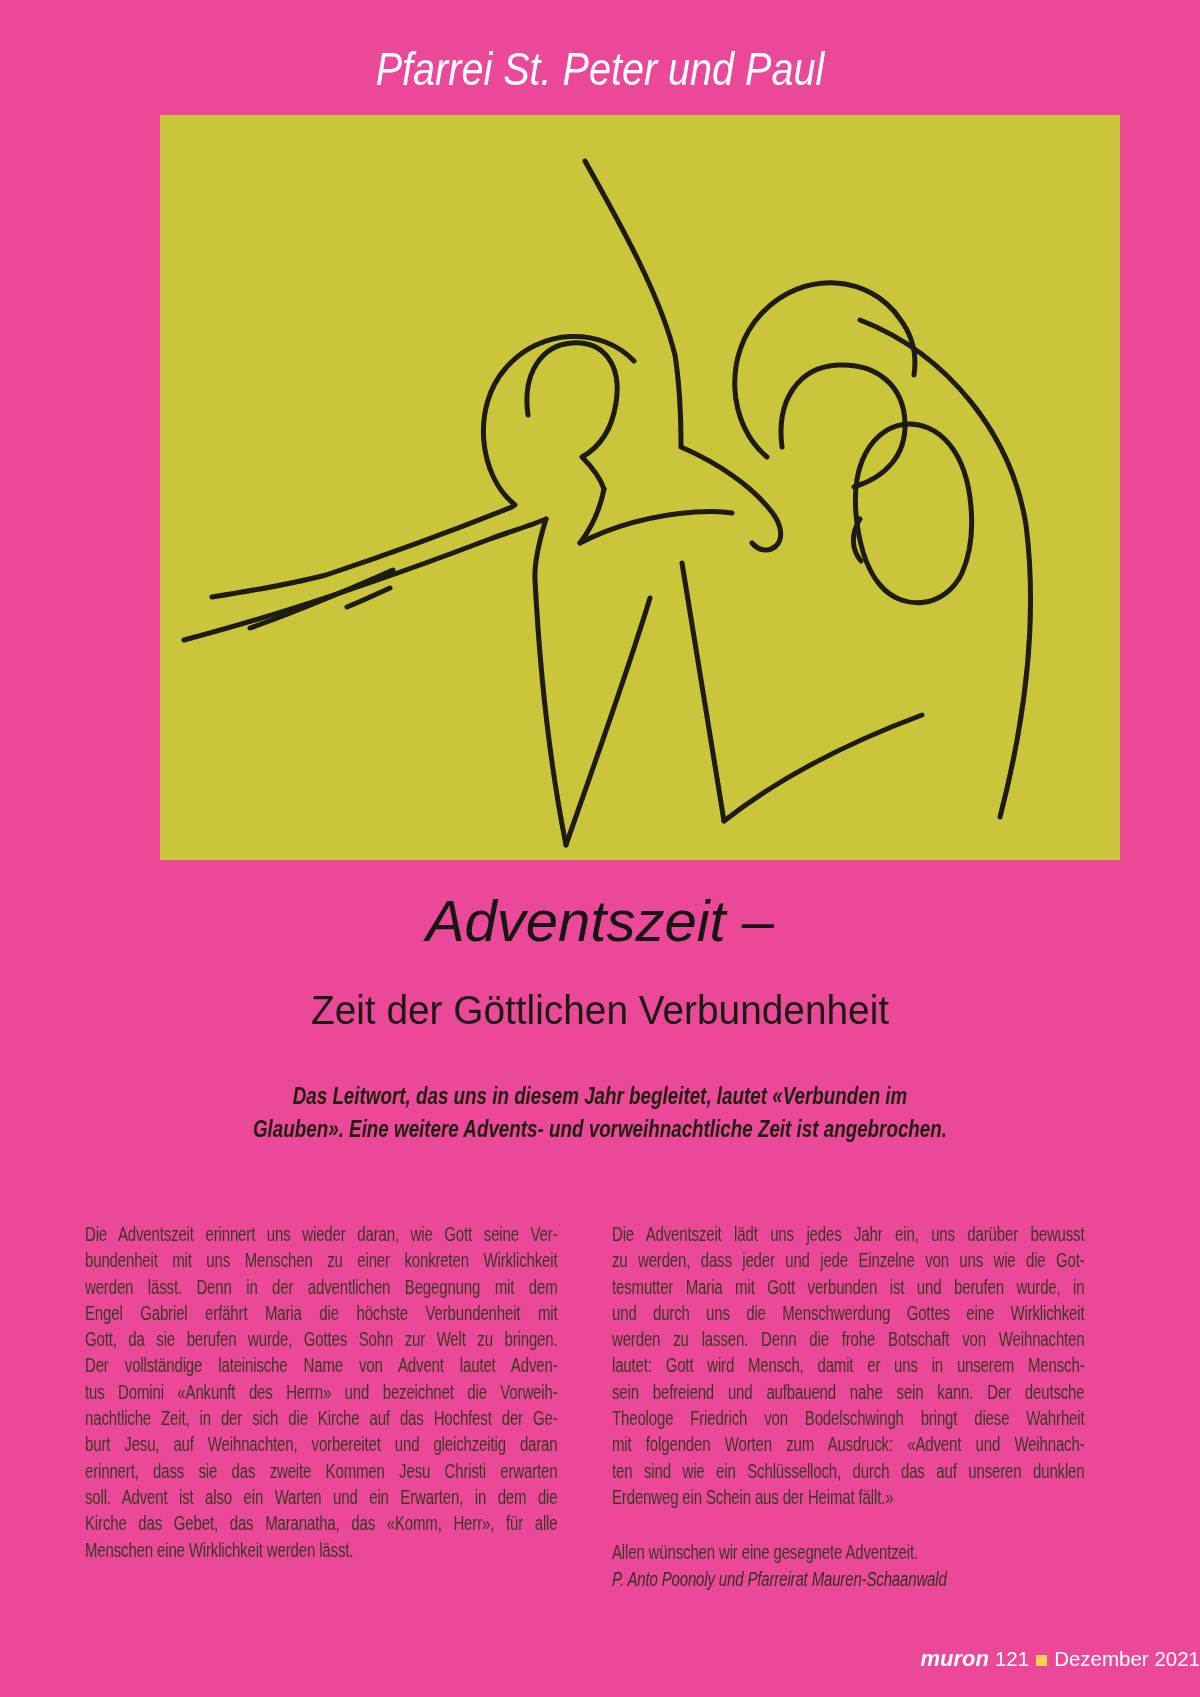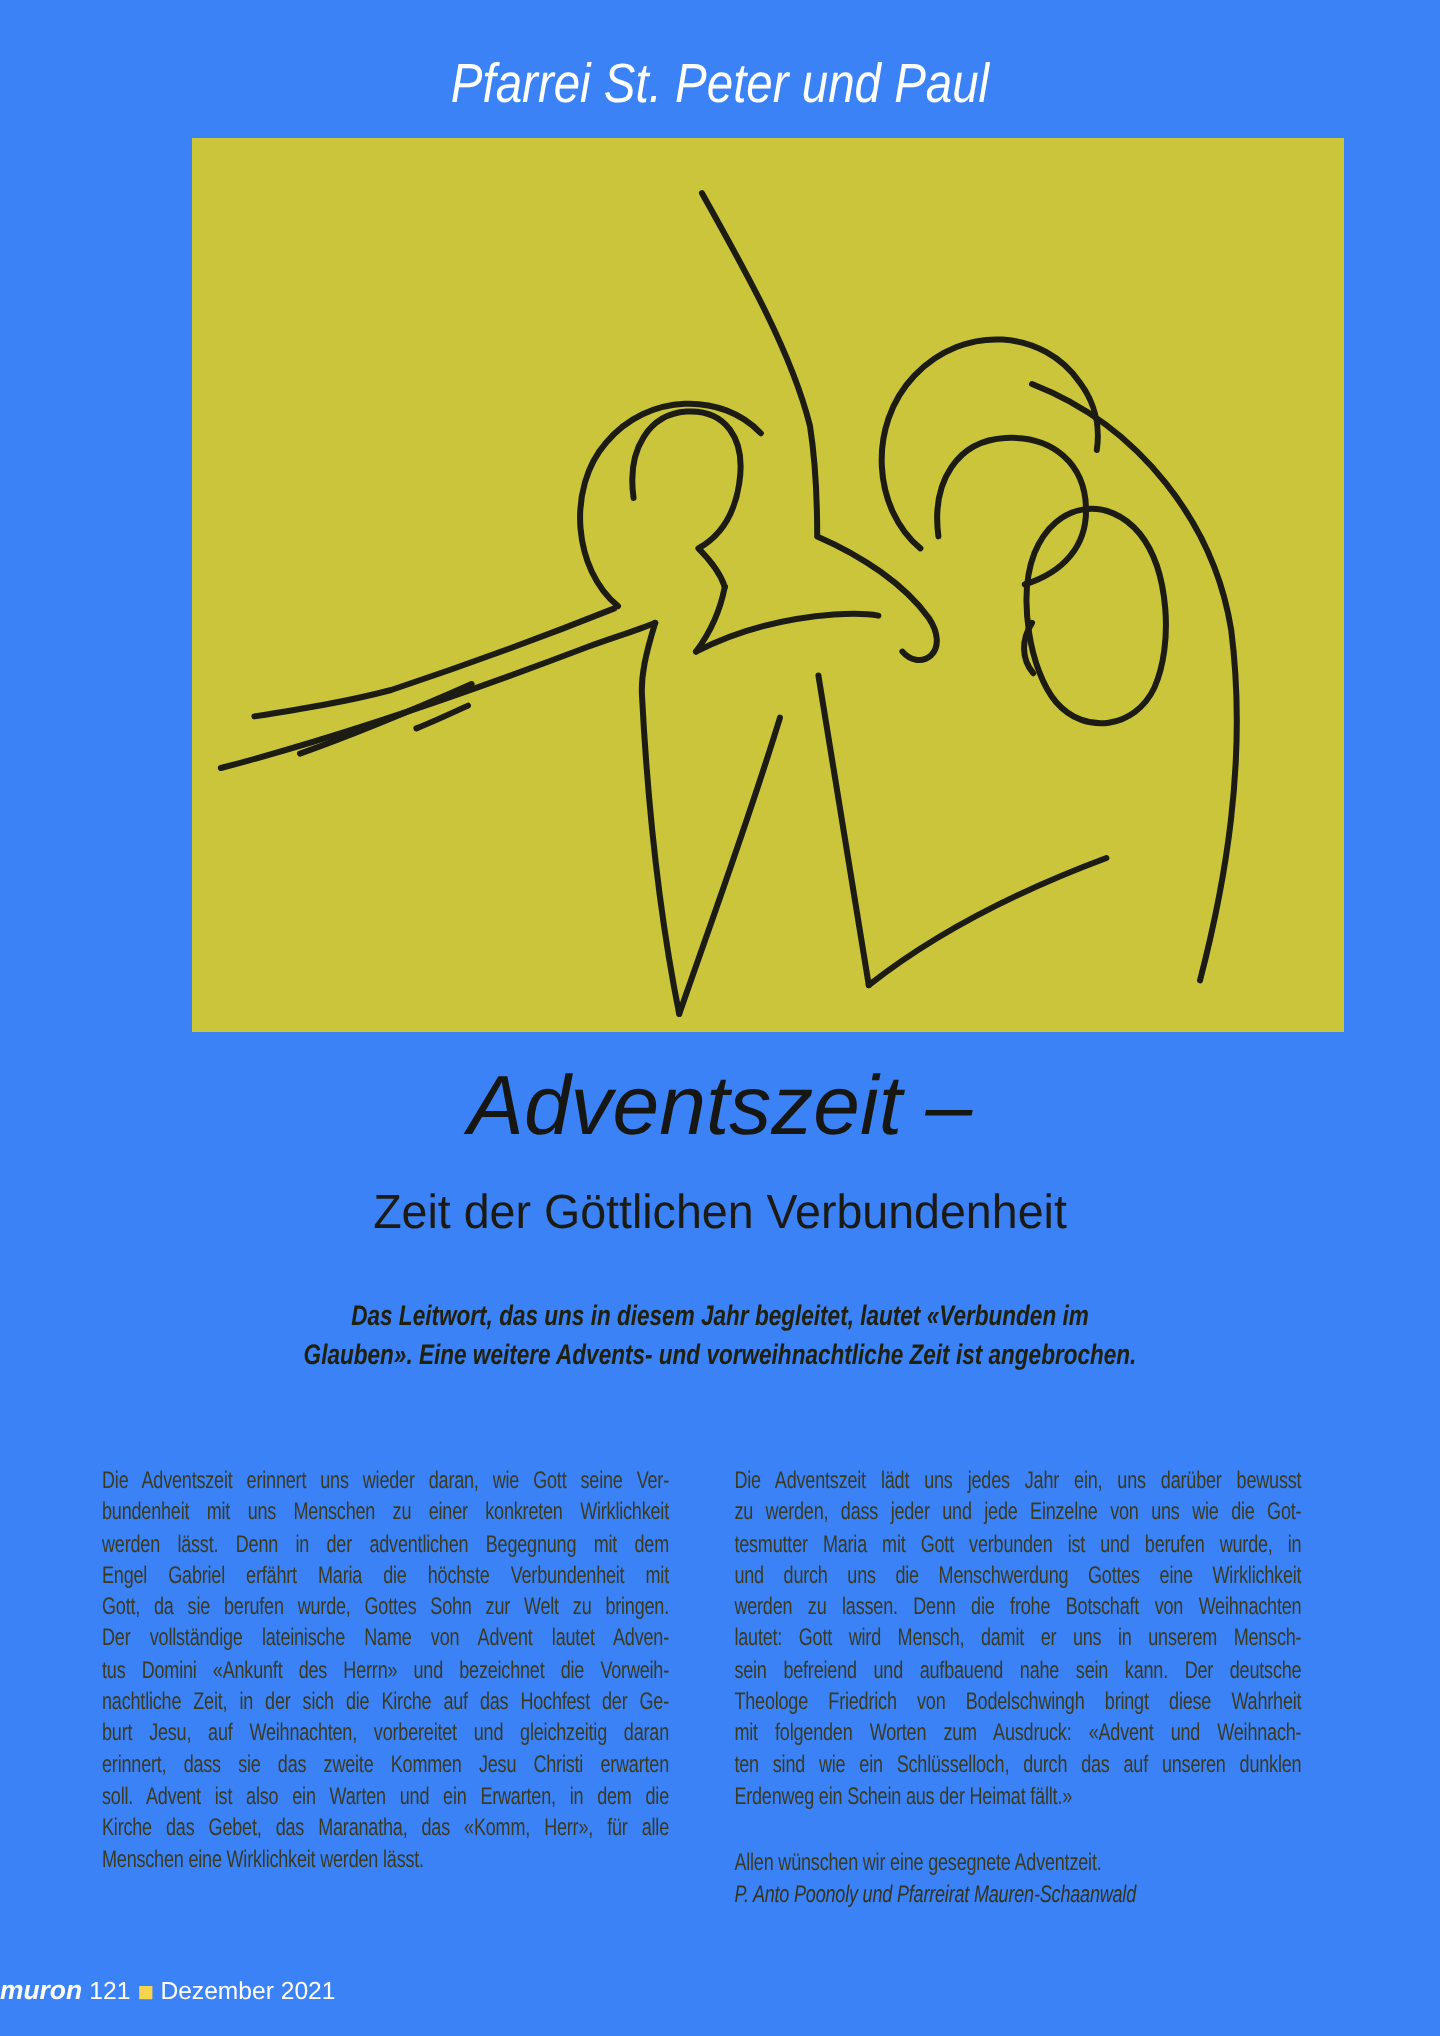--- a/index.html
+++ b/index.html
@@ -1,38 +1,38 @@
 <!DOCTYPE html>
 <html><head>
 <meta charset="utf-8">
 <style>
   html,body{margin:0;padding:0;}
   .page{
     position:relative;
     width:1200px;height:1697px;
-    background:#3b82f6;
+    background:#ec4899;
     overflow:hidden;
     font-family:"Liberation Sans", sans-serif;
   }
   
   .header-title{
     position:absolute;top:42px;left:0;right:0;
     text-align:center;
     font-size:46px;font-style:italic;font-weight:500;
     color:#ffffff;
     transform:scaleX(0.86);transform-origin:50% 50%;
     white-space:nowrap;
   }
   
   .illu{position:absolute;left:160px;top:115px;}
   
   .headline-title{
     position:absolute;top:890px;left:0;right:0;
     text-align:center;
-    font-size:70px;line-height:62px;
+    font-size:58px;line-height:62px;
     font-style:italic;font-weight:500;color:#161612;
     white-space:nowrap;
   }
   .headline-subtitle{
     position:absolute;top:986px;left:0;right:0;
     text-align:center;
     font-size:40px;line-height:48px;
     font-weight:400;color:#1b1b14;
     transform:scaleX(0.97);transform-origin:50% 50%;
     white-space:nowrap;
@@ -66,21 +66,21 @@
     line-height:27px;
   }
   .closing .c-line{
     width:630px;transform:scaleX(0.75);transform-origin:0 50%;
     white-space:nowrap;
   }
   .closing .sig{font-style:italic;color:#33331e;}
   
   .footer{
     position:absolute;top:1646px;left:0;right:0;
-    text-align:left;color:#ffffff;font-size:20.5px;
+    text-align:right;color:#ffffff;font-size:20.5px;
     white-space:nowrap;
   }
   .footer .mag{font-style:italic;font-weight:600;font-size:22px;margin-right:6px;}
   .footer .issue{font-weight:400;}
   .footer .sq{
     display:inline-block;width:11px;height:11px;
     background:#f6d44f;margin:0 7px 0 7px;
   }
   .footer .date{font-weight:400;}
 </style>

